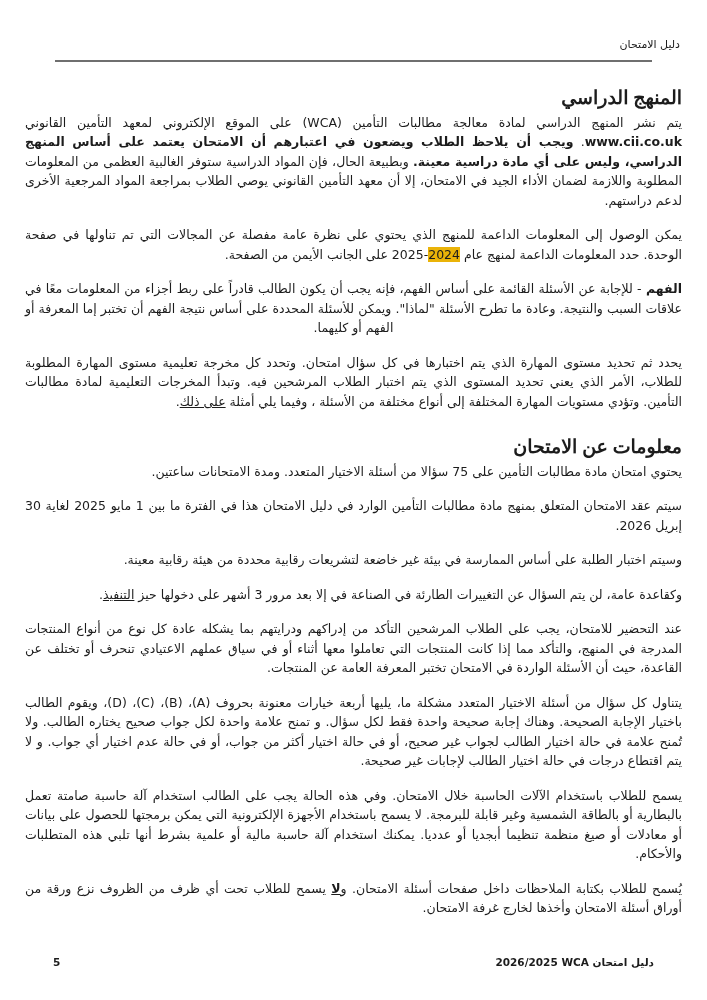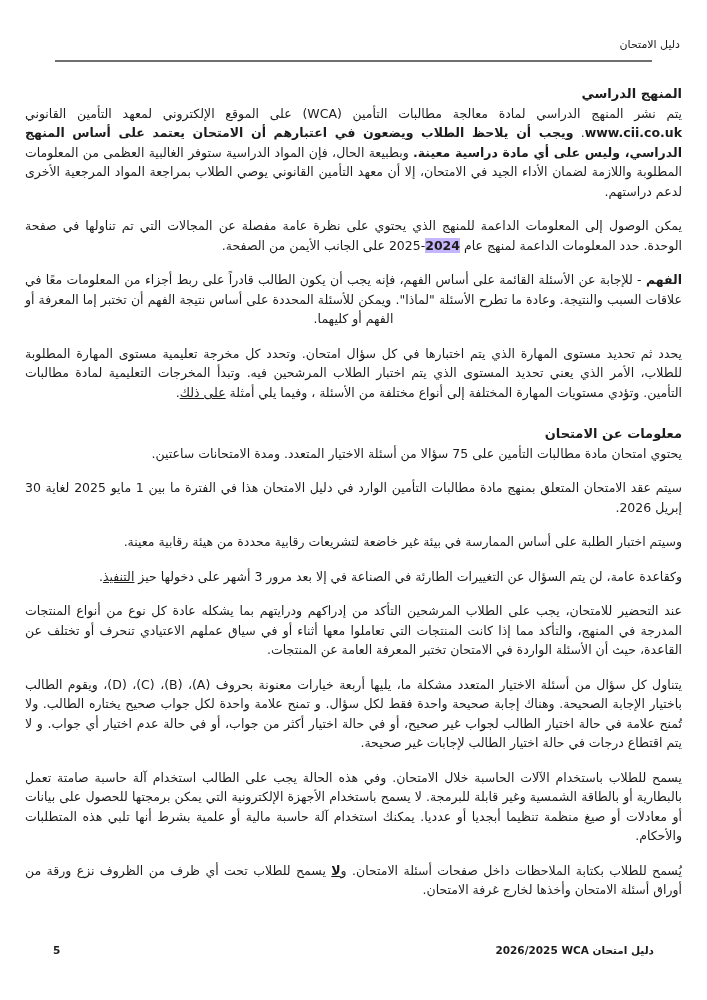--- a/index.html
+++ b/index.html
@@ -3,21 +3,21 @@
 <meta charset="utf-8">
 <style>
   html,body{margin:0;padding:0;background:#ffffff;}
   .page{
     position:relative;
     width:707px;
     height:1000px;
     margin:0 auto;
     background:#ffffff;
     box-sizing:border-box;
-    padding:38px 25px 44px 25px;
+    padding:38px 25px 32px 25px;
     display:flex;
     flex-direction:column;
     font-family:"DejaVu Sans",sans-serif;
     color:#1c1c1c;
     direction:rtl;
   }
   .running-header{
     font-size:11px;
     text-align:right;
     color:#1c1c1c;
@@ -27,38 +27,38 @@
     border:none;
     border-top:2px solid #6f6f6f;
     margin:9px 30px 0 30px;
   }
   .content{
     margin-top:14px;
     font-size:12.5px;
     line-height:1.56;
   }
   h2.sec{
-    font-size:13px;
+    font-size:19px;
     font-weight:bold;
     margin:22px 0 0 0;
     line-height:1.5;
+    font-family:Liberation Serif, serif;
   }
   h2.sec.first{margin-top:8px;}
   p.para{
     margin:0 0 15px 0;
     text-align:justify;
   }
   p.para.tight{margin-top:0;}
   p.center-last{text-align-last:center;}
   .b{font-weight:bold;}
   .u{text-decoration:underline;}
   .hl{
-    background:#c4b5fd;
+    background:#eab308;
     unicode-bidi:isolate;
-    font-weight:bold;
   }
   .ltr{
     direction:ltr;
     unicode-bidi:isolate;
   }
   .footer{
     margin:auto 28px 0 28px;
     display:flex;
     justify-content:space-between;
     align-items:baseline;

